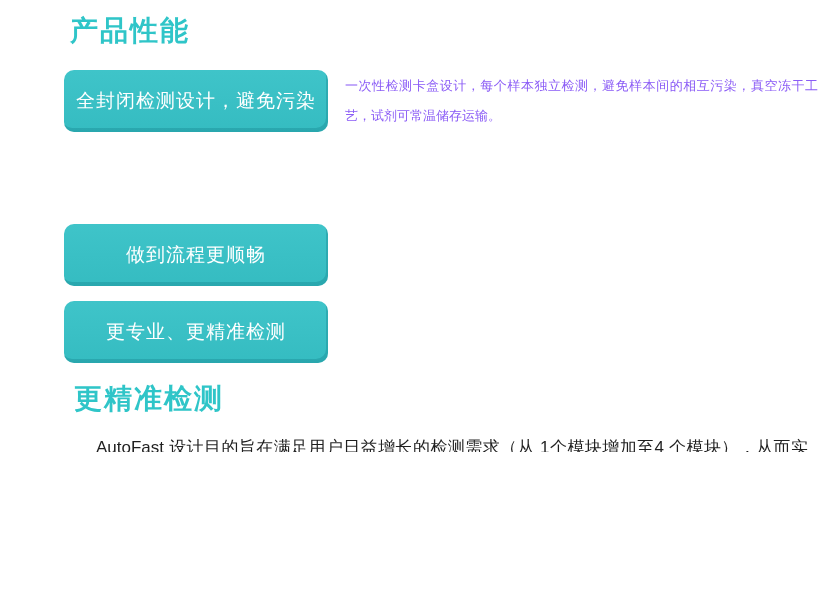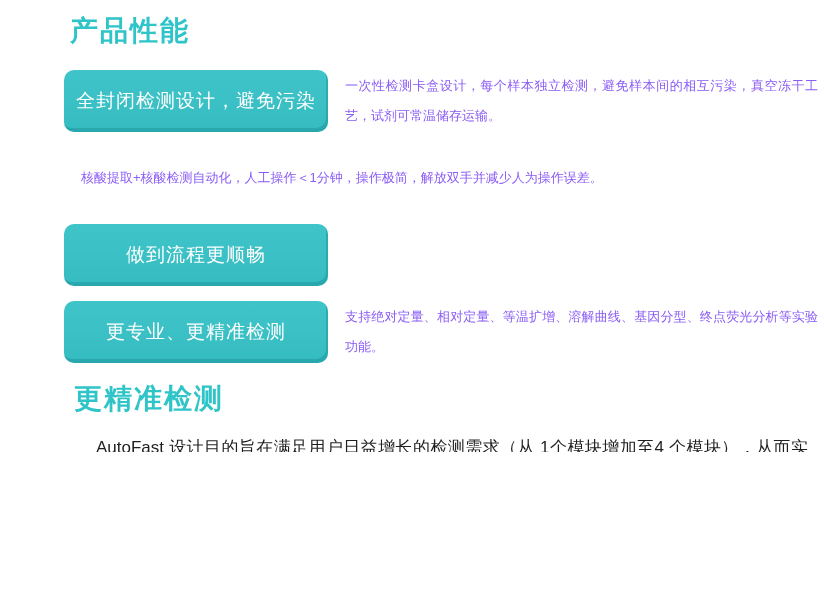--- a/index.html
+++ b/index.html
@@ -71,30 +71,28 @@
   <h2 class="section-title title-performance">产品性能</h2>
 
   <div class="feature-rows">
 
     <div class="feature-row">
       <div class="feature-box">全封闭检测设计，避免污染</div>
       <div class="feature-desc">一次性检测卡盒设计，每个样本独立检测，避免样本间的相互污染，真空冻干工艺，试剂可常温储存运输。</div>
     </div>
 
     <div class="feature-row">
-      <div class="feature-desc">核酸提取+核酸检测自动化，人工操作＜1分钟，操作极简，解放双手并减少人为操作误差。</div>
     </div>
 
     <div class="feature-row">
       <div class="feature-box">做到流程更顺畅</div>
     </div>
 
     <div class="feature-row">
       <div class="feature-box">更专业、更精准检测</div>
-      <div class="feature-desc">支持绝对定量、相对定量、等温扩增、溶解曲线、基因分型、终点荧光分析等实验功能。</div>
     </div>
 
   </div>
 
   <h2 class="section-title title-expandability">更精准检测</h2>
 
   <div class="body-paragraphs">
     <p>AutoFast 设计目的旨在满足用户日益增长的检测需求（从 1个模块增加至4 个模块），从而实现了流程自动化，可轻松处理各种工作负荷，做到流程更顺畅、更便捷。</p>
   </div>
 

